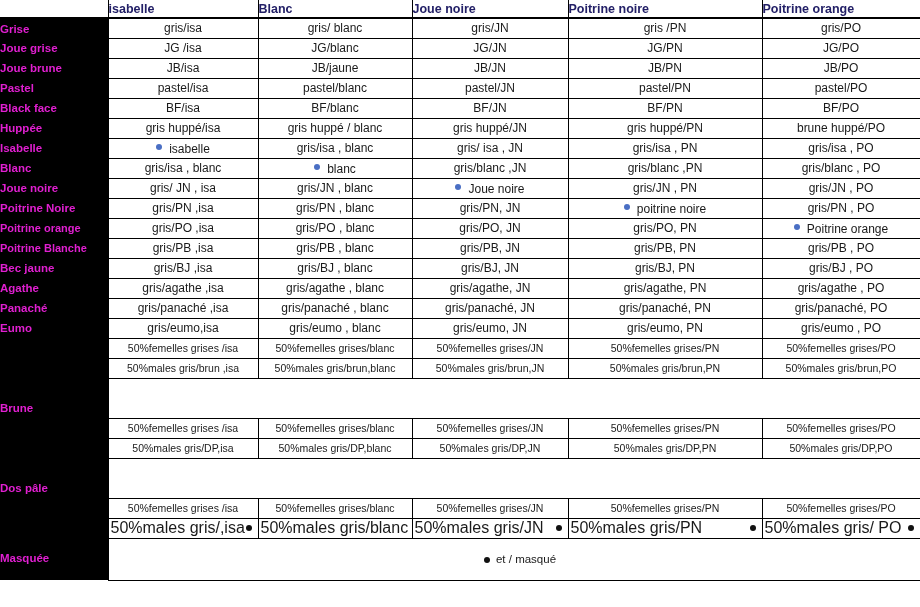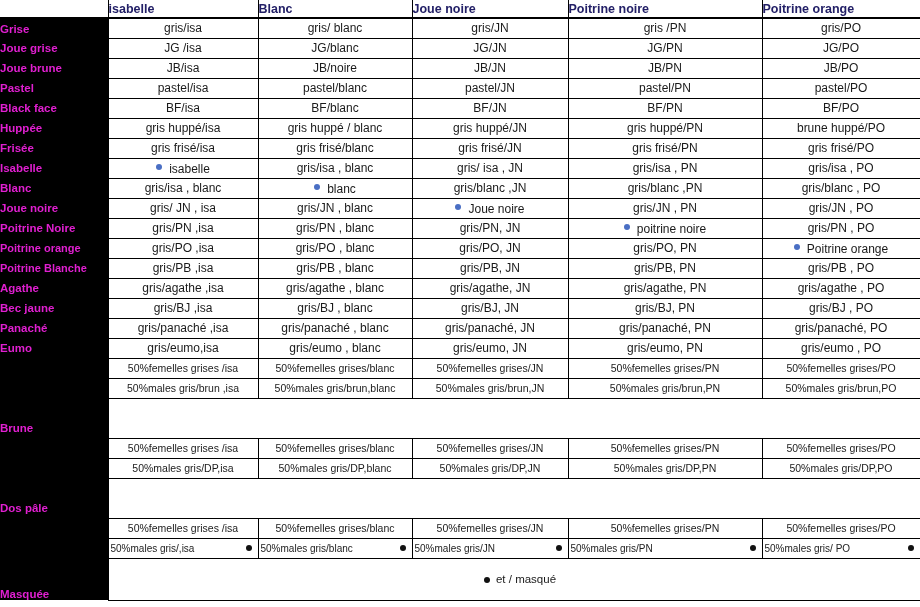--- a/index.html
+++ b/index.html
@@ -89,21 +89,21 @@
   }
   .selftext{vertical-align:middle;}
 
   .flexcell{
     display:flex;
     align-items:center;
     justify-content:space-between;
     padding:0 6px 0 2px;
     height:100%;
     white-space:nowrap;
-    font-size:10px;
+    font-size:16px;
   }
   .flexcell .txt{flex:0 0 auto;}
 
   
   .bandblank{
     border-left:1px solid #000;
     border-right:1px solid #000;
     border-bottom:1px solid #000;
     border-top:none;
     background:#fff;
@@ -153,21 +153,21 @@
         <td class="rowlabel">Joue grise</td>
         <td class="cell">JG /isa</td>
         <td class="cell">JG/blanc</td>
         <td class="cell">JG/JN</td>
         <td class="cell">JG/PN</td>
         <td class="cell">JG/PO</td>
       </tr>
       <tr>
         <td class="rowlabel">Joue brune</td>
         <td class="cell">JB/isa</td>
-        <td class="cell">JB/noire</td>
+        <td class="cell">JB/jaune</td>
         <td class="cell">JB/JN</td>
         <td class="cell">JB/PN</td>
         <td class="cell">JB/PO</td>
       </tr>
       <tr>
         <td class="rowlabel">Pastel</td>
         <td class="cell">pastel/isa</td>
         <td class="cell">pastel/blanc</td>
         <td class="cell">pastel/JN</td>
         <td class="cell">pastel/PN</td>
@@ -183,28 +183,20 @@
       </tr>
       <tr>
         <td class="rowlabel">Huppée</td>
         <td class="cell">gris huppé/isa</td>
         <td class="cell">gris huppé / blanc</td>
         <td class="cell">gris huppé/JN</td>
         <td class="cell">gris huppé/PN</td>
         <td class="cell">brune huppé/PO</td>
       </tr>
       <tr>
-        <td class="rowlabel">Frisée</td>
-        <td class="cell">gris frisé/isa</td>
-        <td class="cell">gris frisé/blanc</td>
-        <td class="cell">gris frisé/JN</td>
-        <td class="cell">gris frisé/PN</td>
-        <td class="cell">gris frisé/PO</td>
-      </tr>
-      <tr>
         <td class="rowlabel">Isabelle</td>
         <td class="cell selfcell"><span class="dot-blue"></span><span class="selftext">isabelle</span></td>
         <td class="cell">gris/isa , blanc</td>
         <td class="cell">gris/ isa , JN</td>
         <td class="cell">gris/isa , PN</td>
         <td class="cell">gris/isa , PO</td>
       </tr>
       <tr>
         <td class="rowlabel">Blanc</td>
         <td class="cell">gris/isa , blanc</td>
@@ -239,36 +231,36 @@
       </tr>
       <tr>
         <td class="rowlabel tight">Poitrine Blanche</td>
         <td class="cell">gris/PB ,isa</td>
         <td class="cell">gris/PB , blanc</td>
         <td class="cell">gris/PB, JN</td>
         <td class="cell">gris/PB, PN</td>
         <td class="cell">gris/PB , PO</td>
       </tr>
       <tr>
+        <td class="rowlabel">Bec jaune</td>
+        <td class="cell">gris/BJ ,isa</td>
+        <td class="cell">gris/BJ , blanc</td>
+        <td class="cell">gris/BJ, JN</td>
+        <td class="cell">gris/BJ, PN</td>
+        <td class="cell">gris/BJ , PO</td>
+      </tr>
+      <tr>
         <td class="rowlabel">Agathe</td>
         <td class="cell">gris/agathe ,isa</td>
         <td class="cell">gris/agathe , blanc</td>
         <td class="cell">gris/agathe, JN</td>
         <td class="cell">gris/agathe, PN</td>
         <td class="cell">gris/agathe , PO</td>
       </tr>
       <tr>
-        <td class="rowlabel">Bec jaune</td>
-        <td class="cell">gris/BJ ,isa</td>
-        <td class="cell">gris/BJ , blanc</td>
-        <td class="cell">gris/BJ, JN</td>
-        <td class="cell">gris/BJ, PN</td>
-        <td class="cell">gris/BJ , PO</td>
-      </tr>
-      <tr>
         <td class="rowlabel">Panaché</td>
         <td class="cell">gris/panaché ,isa</td>
         <td class="cell">gris/panaché , blanc</td>
         <td class="cell">gris/panaché, JN</td>
         <td class="cell">gris/panaché, PN</td>
         <td class="cell">gris/panaché, PO</td>
       </tr>
       <tr>
         <td class="rowlabel">Eumo</td>
         <td class="cell">gris/eumo,isa</td>
@@ -352,19 +344,19 @@
           </div>
         </td>
         <td class="cell xsmall">
           <div class="flexcell">
             <span class="txt">50%males gris/ PO</span>
             <span class="dot-black"></span>
           </div>
         </td>
       </tr>
       <tr>
-        <td class="rowlabel" style="vertical-align: bottom; padding-bottom: 0;">Masquée</td>
+        <td class="rowlabel" style="vertical-align: bottom; padding-bottom: 16px;">Masquée</td>
         <td class="bandblank" colspan="5" style="height: 42px;">
           <div class="legendcell"><span class="legend-inner"><span class="dot-black"></span><span>et / masqué</span></span></div>
         </td>
       </tr>
     </tbody>
 </table>
 
 </body></html>

